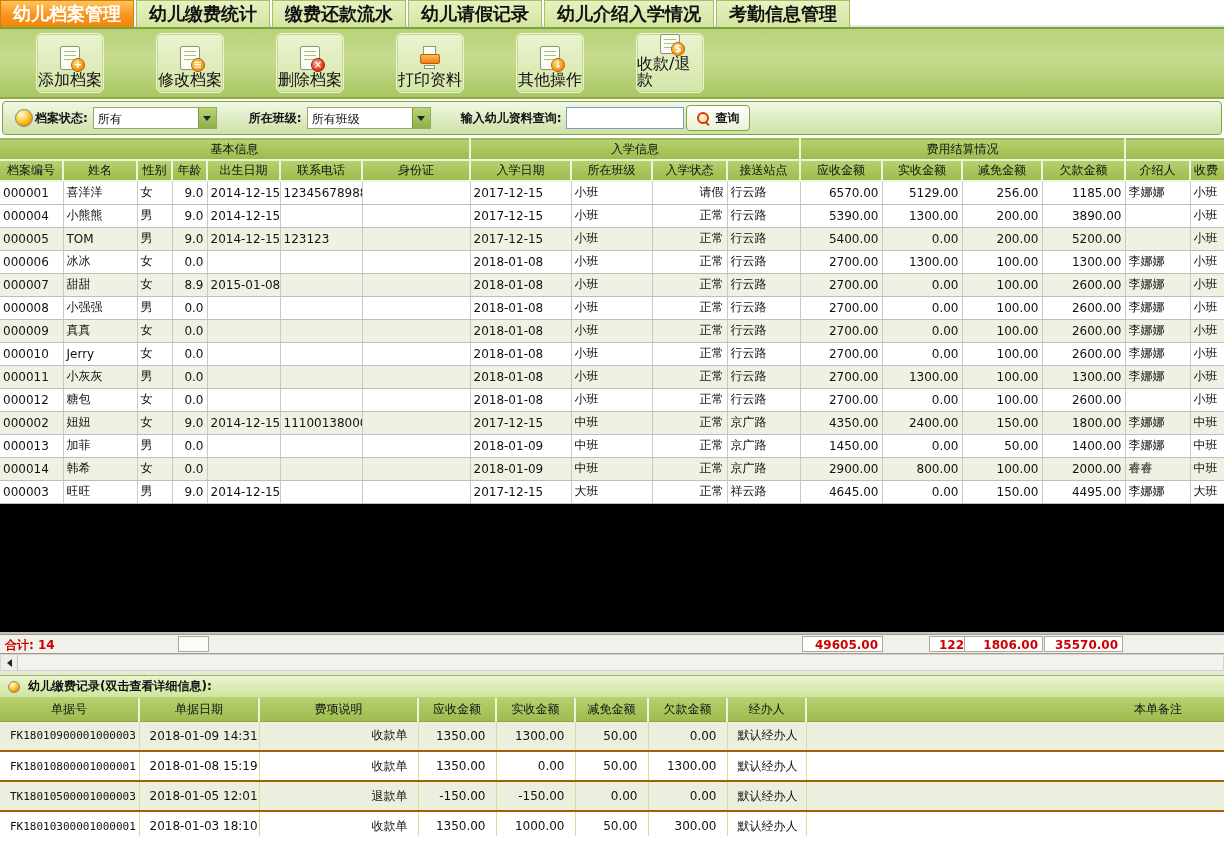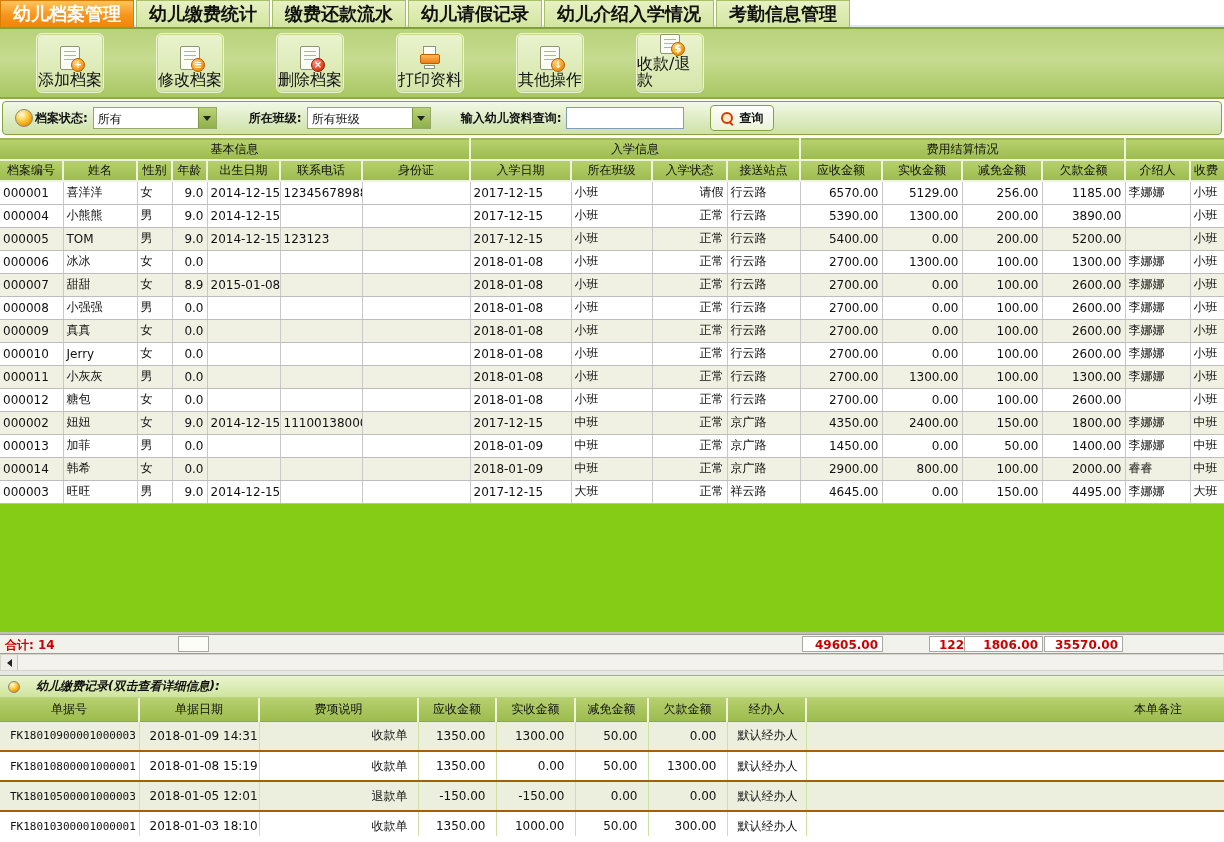--- a/index.html
+++ b/index.html
@@ -52,31 +52,31 @@
             border:1px solid #88887a; }
   .flabel { font-weight:bold; margin-left:2px; }
   .combo { display:flex; width:124px; height:22px; margin-left:5px; border:1px solid #96a86a;
            background:#fff; cursor:pointer; }
   .combo .val { flex:1; padding:3px 4px; overflow:hidden; white-space:nowrap; }
   .combo .btn { width:18px; background:linear-gradient(#b9d375,#8fb04b); border-left:1px solid #7e9a40;
            display:flex; align-items:center; justify-content:center; }
   .combo .btn i { width:0; height:0; border:4px solid transparent; border-top:5px solid #222; margin-top:4px; }
   #kidsearch { width:118px; height:22px; margin-left:5px; border:1px solid #7f9db9; padding:2px 4px;
                font:12px "DejaVu Sans","Liberation Sans",sans-serif; }
-  #searchbtn { display:flex; align-items:center; height:26px; margin-left:26px; padding:0 10px;
+  #searchbtn { display:flex; align-items:center; height:26px; margin-left:2px; padding:0 10px;
                border:1px solid #86a446; border-radius:4px;
                background:linear-gradient(#ffffff,#eaf3d6); cursor:pointer; font-weight:bold; }
   .mag { position:relative; width:13px; height:13px; margin-right:5px; }
   .mag::before { content:""; position:absolute; left:0; top:0; width:8px; height:8px;
                  border:2px solid #d23b00; border-radius:50%; background:#ffe9c8; }
   .mag::after { content:""; position:absolute; left:9px; top:9px; width:5px; height:2px;
                 background:#d23b00; transform:rotate(45deg); transform-origin:0 0; }
 
   
-  #gridwrap { position:relative; height:496px; background:#84cc16; overflow:hidden;
+  #gridwrap { position:relative; height:496px; background:#000000; overflow:hidden;
               border-bottom:2px solid #c0c0b8; }
   table { border-collapse:collapse; table-layout:fixed; }
   #main-table { width:1310px; }
   #main-table th { height:21px; font-weight:normal; overflow:hidden; white-space:nowrap;
         background:linear-gradient(#b7d06f,#9dbc4e); border-right:2px solid #eef3da;
         border-bottom:2px solid #eef3da; }
   #main-table thead tr:first-child th { border-top:2px solid #9db85a; }
   #main-table td { height:23px; padding:0 3px; overflow:hidden; white-space:nowrap;
         border-right:1px solid #c9c9c9; border-bottom:1px solid #bdbdbd; background:#fff; }
   #main-table tbody tr:nth-child(odd) td { background:#f0f1e2; }
@@ -98,21 +98,21 @@
   #hscroll .sbtn { width:17px; height:15px; background:#efeee8; border-right:1px solid #c8c4bc;
                    display:flex; align-items:center; justify-content:center; cursor:pointer; }
   #hscroll .sbtn i { width:0; height:0; border:4px solid transparent; border-right:5px solid #222; margin-right:3px; }
   #gap1 { height:4px; background:#e6e8dc; }
 
   
   #paytitle { height:23px; background:linear-gradient(#eaf4cf,#cfe49d);
               border-top:1px solid #9cba58; border-bottom:1px solid #b9d37f;
               display:flex; align-items:center; font-weight:bold; }
   #paytitle .sphere { width:12px; height:12px; margin-left:8px; }
-  #paytitle span { margin-left:16px;font-style:italic; }
+  #paytitle span { margin-left:8px; }
   #paywrap { overflow:hidden; background:#fff; height:138px; }
   #pay-table { width:1510px; }
   #pay-table th { height:23px; font-weight:normal; overflow:hidden; white-space:nowrap;
         background:linear-gradient(#b7d06f,#9dbc4e); border-right:2px solid #eef3da;
         border-bottom:1px solid #8aa748; }
   #pay-table td { height:30px; padding:0 10px; overflow:hidden; white-space:nowrap;
         border-right:1px solid #cfe0a4; border-bottom:2px solid #a16207; background:#fff; }
   #pay-table tbody tr:nth-child(odd) td { background:#ecefdd; }
   #pay-table td.mono { font-family:"DejaVu Sans Mono","Liberation Mono",monospace; font-size:11px; }
 </style>

